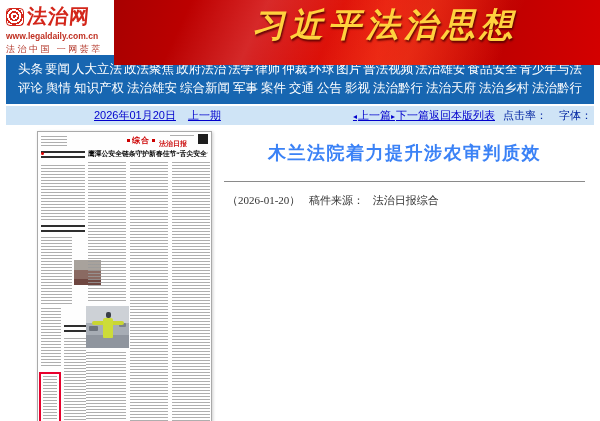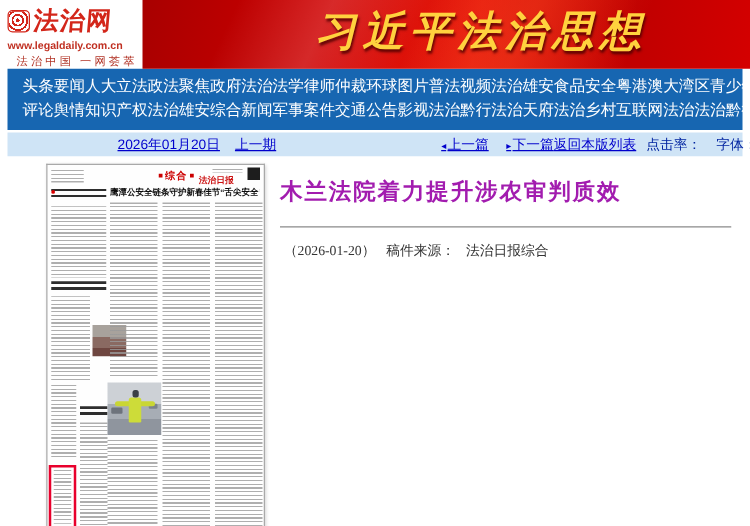--- a/index.html
+++ b/index.html
@@ -10,42 +10,42 @@
   
   .top { display:flex; height:55px; }
   .logo { width:114px; padding:3px 4px 0 6px; flex:none; cursor:pointer; }
   .logo-row { display:flex; align-items:center; gap:3px; }
   .seal { width:18px; height:18px; flex:none; border-radius:4px;
           background: repeating-radial-gradient(circle at 45% 45%, #d3261a 0 1.5px, #fff 1.5px 3.5px);
           border:1.5px solid #d3261a; }
   .site-name { font:bold 20px "Liberation Serif","DejaVu Serif",serif; color:#d3261a;
                transform:skewX(-5deg); letter-spacing:1px; }
   .site-url { font:bold 8.5px "Liberation Sans",sans-serif; color:#c03022; margin-top:1px; }
-  .site-slogan { font:9px "Liberation Serif",serif; color:#b23528; letter-spacing:2.5px; margin-top:2px;text-align:right; }
-
-  .banner { flex:1; height:55px; position:relative; overflow:hidden; cursor:pointer;
+  .site-slogan { font:9px "Liberation Serif",serif; color:#b23528; letter-spacing:2.5px; margin-top:2px; }
+
+  .banner { flex:1; height:65px; position:relative; overflow:hidden; cursor:pointer;
             background:linear-gradient(100deg,#a80000,#cf0000 30%,#e81f10 55%,#c00000 80%,#d40000); }
   .banner::after { content:""; position:absolute; inset:0;
             background:linear-gradient(115deg,transparent 15%,rgba(255,255,255,.16) 30%,transparent 45%,rgba(255,90,40,.28) 62%,transparent 80%); }
   .banner-text { position:absolute; left:138px; top:3px; z-index:2;
             font:bold 33px "Liberation Serif","DejaVu Serif",serif; font-style:italic;
             color:#ffd23e; letter-spacing:5px; text-shadow:1px 2px 2px rgba(80,0,0,.85); }
 
   
   .nav { margin:0 6px; background:#1766b1; padding:5px 12px 6px; }
   .nav-row { display:flex; justify-content:space-between; line-height:19px; }
   .nav-link { color:#fff; font-size:12.5px; text-decoration:none; cursor:pointer; white-space:nowrap; }
 
   
   .toolbar { margin:2px 6px 0; background:#cfe4f6; height:19px; display:flex; align-items:center;
              font-size:11px; white-space:nowrap; }
   .toolbar a { color:#0000cc; text-decoration:underline; cursor:pointer; }
   .tb-label { color:#0023a0; margin-right:4px; }
   .g1 { margin-left:88px; display:flex; gap:12px; }
-  .g2 { margin-left:132px; display:flex; gap:14px; }
+  .g2 { margin-left:132px; display:flex; }
   .g3 { margin-left:auto; margin-right:6px; display:flex; align-items:center; gap:8px; }
   .arr { font-size:8px; color:#0000cc; margin-right:1px; }
 
   
   .main { display:flex; padding:6px 5px 0 37px; }
 
   
   .thumb { position:relative; flex:none; width:175px; height:293px; background:#fefefe;
            border:1px solid #a9a9a9; border-bottom:2px solid #4a4a4a;
            box-shadow:1px 1px 3px rgba(0,0,0,.2); cursor:pointer; }
@@ -79,22 +79,22 @@
   .car2 { left:33px; top:17px; width:7px; height:4px; background:#7b828b; border-radius:1px; }
   .t-colF  { left:48px; top:220px; width:40px; height:71px; }
   .t-colC  { left:50px; top:30px;  width:38px; height:140px; }
   .t-colD  { left:92px; top:30px;  width:38px; height:260px; }
   .t-colE  { left:134px;top:30px;  width:38px; height:260px; }
   .t-red   { left:1px;  top:240px; width:22px; height:51px; border:2px solid #e8002c; cursor:pointer; }
   .t-red .tl { position:absolute; inset:2px; }
 
   
   .article { flex:1; padding:6px 10px 0 12px; }
-  .article h1 { text-align:left; font:bold 18px "Liberation Serif","DejaVu Serif",serif;
-                color:#a21caf; letter-spacing:1.5px; margin:4px 0 16px; }
+  .article h1 { text-align:center; font:bold 18px "Liberation Serif","DejaVu Serif",serif;
+                color:#3b82f6; letter-spacing:1.5px; margin:4px 0 16px; }
   .rule { border:0; border-top:1px solid #8a8a8a; margin:0 0 11px; }
   .meta { text-align:left; font:11px "Liberation Serif",serif; color:#333; margin-bottom:11px; }
   .meta span { margin:0 3px; }
   .body-text { font:10.5px/13.5px "Liberation Serif","DejaVu Serif",serif; color:#353535;
                text-align:justify; text-indent:2em; letter-spacing:.3px; }
 </style>
 </head>
 <body>
 
 <div class="page">
@@ -121,38 +121,36 @@
         <a class="nav-link">政法聚焦</a>
         <a class="nav-link">政府法治</a>
         <a class="nav-link">法学</a>
         <a class="nav-link">律师</a>
         <a class="nav-link">仲裁</a>
         <a class="nav-link">环球</a>
         <a class="nav-link">图片</a>
         <a class="nav-link">普法视频</a>
         <a class="nav-link">法治雄安</a>
         <a class="nav-link">食品安全</a>
-        <a class="nav-link">粤港澳大湾区</a>
         <a class="nav-link">青少年与法</a>
       </div>
     <div class="nav-row">
         <a class="nav-link">评论</a>
         <a class="nav-link">舆情</a>
         <a class="nav-link">知识产权</a>
         <a class="nav-link">法治雄安</a>
         <a class="nav-link">综合新闻</a>
         <a class="nav-link">军事</a>
         <a class="nav-link">案件</a>
         <a class="nav-link">交通</a>
         <a class="nav-link">公告</a>
         <a class="nav-link">影视</a>
         <a class="nav-link">法治黔行</a>
         <a class="nav-link">法治天府</a>
         <a class="nav-link">法治乡村</a>
-        <a class="nav-link">互联网法治</a>
         <a class="nav-link">法治黔行</a>
       </div>
   </nav>
 
   <div class="toolbar">
     <div class="g1">
       <a>2026年01月20日</a>
       <a>上一期</a>
     </div>
     <div class="g2">

